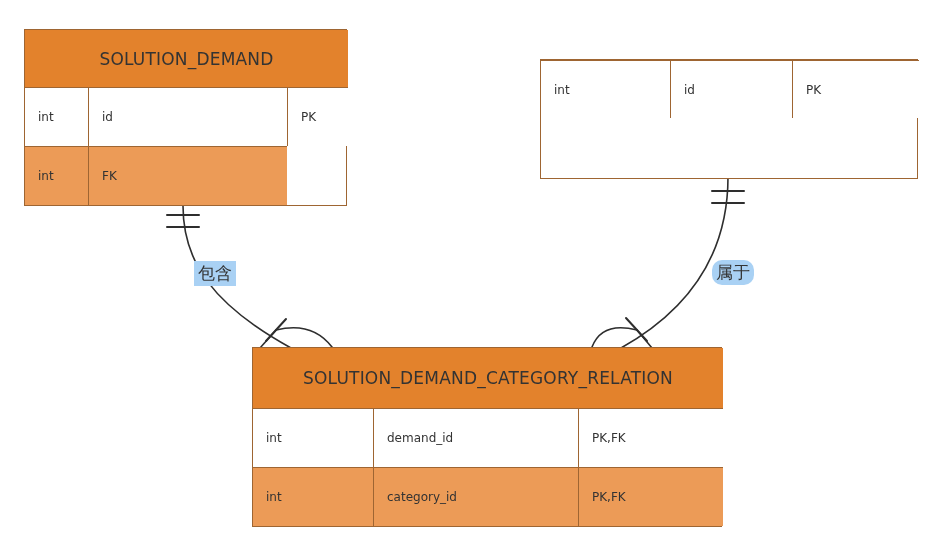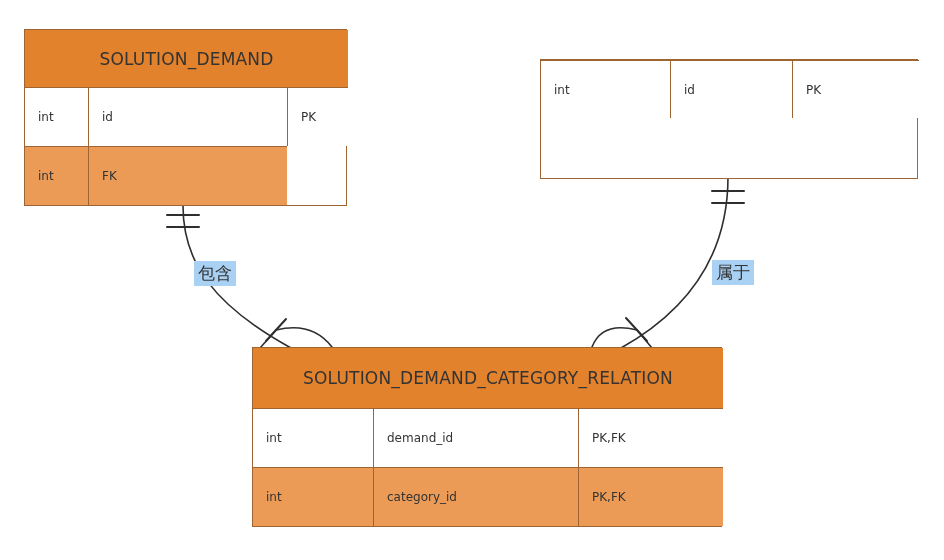--- a/index.html
+++ b/index.html
@@ -85,15 +85,15 @@
     <div class="ent-header">SOLUTION_DEMAND_CATEGORY_RELATION</div>
     <div class="ent-cell col-first">int</div>
     <div class="ent-cell">demand_id</div>
     <div class="ent-cell">PK,FK</div>
     <div class="ent-cell col-first alt">int</div>
     <div class="ent-cell alt">category_id</div>
     <div class="ent-cell alt">PK,FK</div>
   </div>
 
   <div class="rel-label" style="left:166px;top:261px;margin-left:28px;">包含</div>
-  <div class="rel-label" style="left:712px;top:260px;">属于</div>
+  <div class="rel-label" style="left:712px;top:260px;border-radius:10px;">属于</div>
 
 </div>
 
 </body></html>

